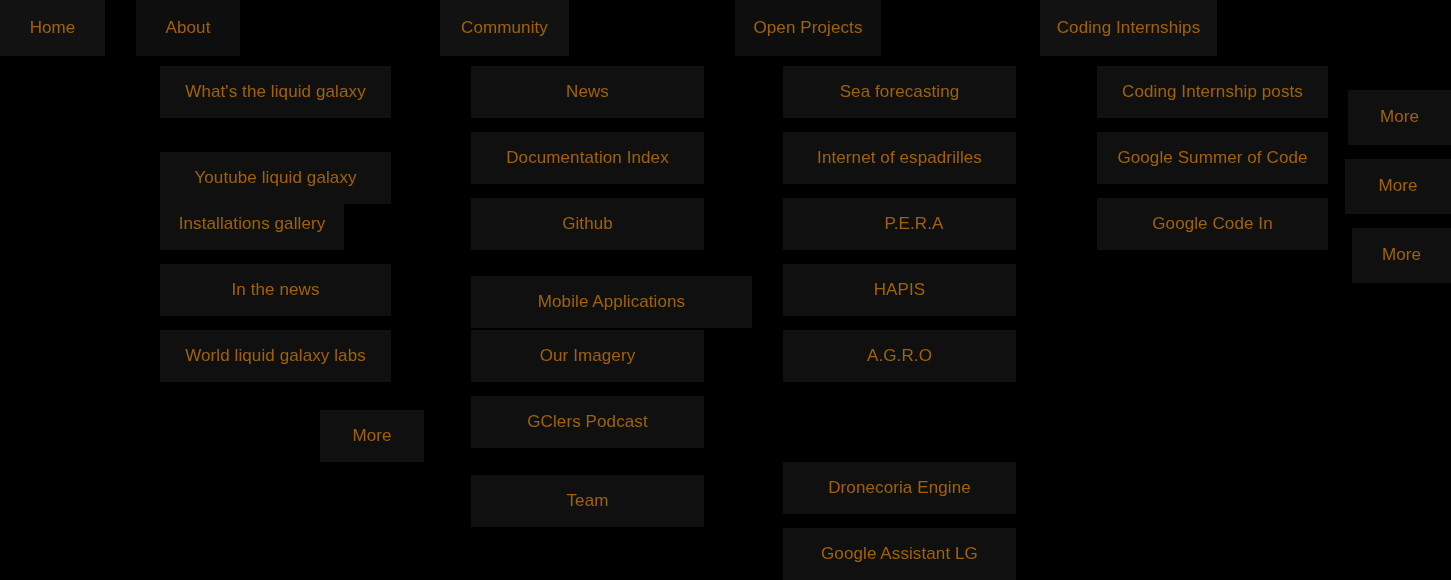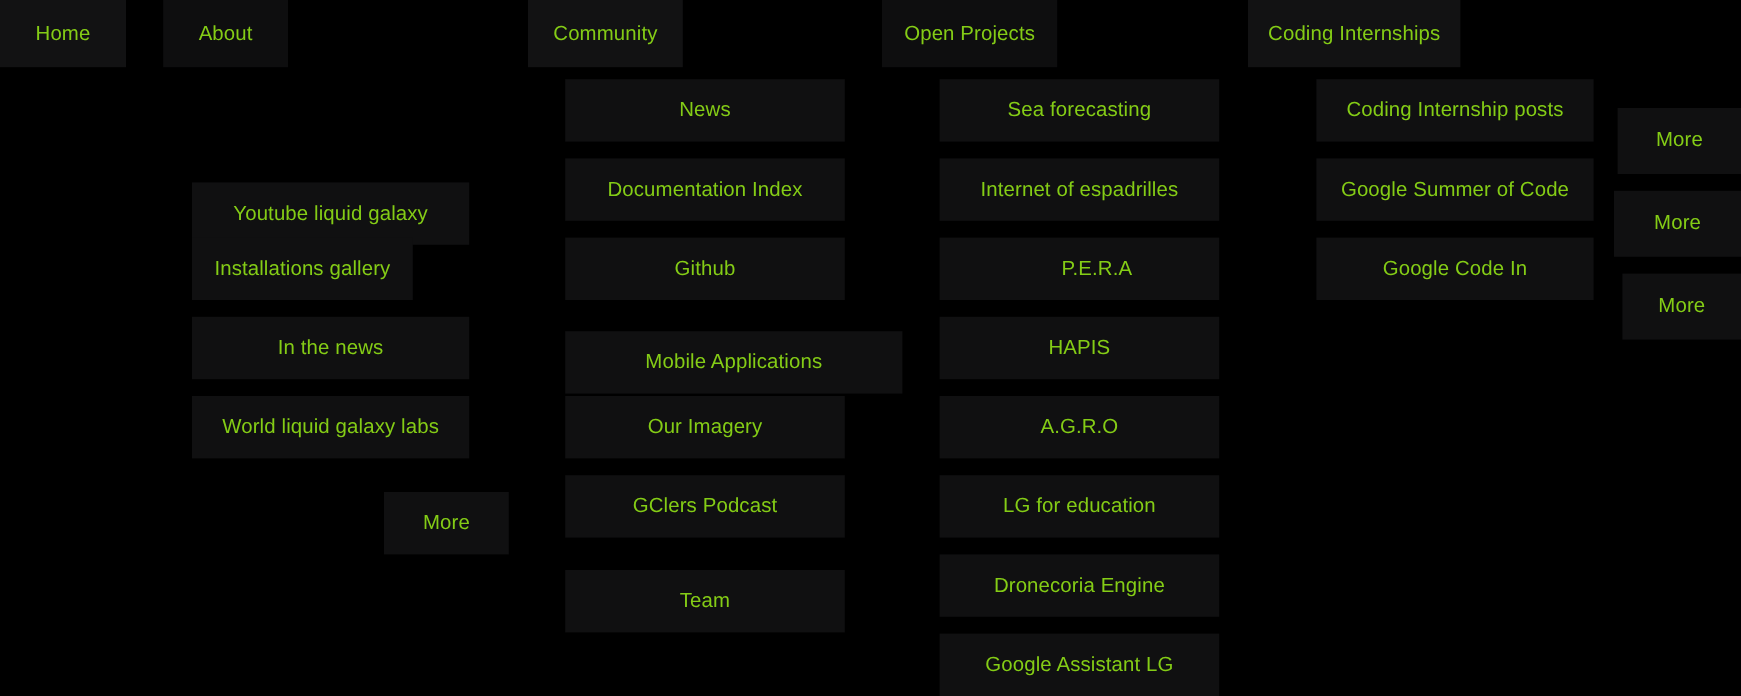--- a/index.html
+++ b/index.html
@@ -21,21 +21,21 @@
     left: 0; top: 0;
     width: 1451px;
     height: 580px;
     background: #000000;
   }
 
   
   .tile {
     position: absolute;
     background: #101011;
-    color: #84cc16;
+    color: #a16207;
     display: flex;
     align-items: center;
     justify-content: center;
     text-align: center;
     font-size: 17px;
     line-height: 1.2;
     letter-spacing: 0.1px;
     box-sizing: border-box;
     padding: 0 8px;
     white-space: nowrap;
@@ -86,38 +86,38 @@
 </style>
 </head>
 <body>
 
 <div id="root">
     <div class="tile navtab dropitem-none " style="left: 0px; top: 0px; width: 105px; height: 56px;">Home</div>
     <div class="tile navtab dropitem-none shade" style="left: 136px; top: 0px; width: 104px; height: 56px;">About</div>
     <div class="tile navtab dropitem-none " style="left: 440px; top: 0px; width: 129px; height: 56px;">Community</div>
     <div class="tile navtab dropitem-none shade" style="left: 735px; top: 0px; width: 146px; height: 56px;">Open Projects</div>
     <div class="tile navtab dropitem-none " style="left: 1040px; top: 0px; width: 177px; height: 56px;">Coding Internships</div>
+    <div class="tile dropitem" style="left: 160px; top: 66px; width: 231px; height: 52px;">What's the liquid galaxy</div>
     <div class="tile dropitem ghost-right" style="left: 160px; top: 132px; width: 231px; height: 52px; margin-top: 20px;">Youtube liquid galaxy</div>
     <div class="tile dropitem ghost-left" style="left: 160px; top: 198px; width: 184px; height: 52px;">Installations gallery</div>
     <div class="tile dropitem ghost-right" style="left: 160px; top: 264px; width: 231px; height: 52px;">In the news</div>
     <div class="tile dropitem" style="left: 160px; top: 330px; width: 231px; height: 52px;">World liquid galaxy labs</div>
     <div class="tile more" style="left: 320px; top: 410px; width: 104px; height: 52px;">More</div>
     <div class="tile dropitem" style="left: 471px; top: 66px; width: 233px; height: 52px;">News</div>
     <div class="tile dropitem ghost-right" style="left: 471px; top: 132px; width: 233px; height: 52px;">Documentation Index</div>
     <div class="tile dropitem ghost-left" style="left: 471px; top: 198px; width: 233px; height: 52px;">Github</div>
     <div class="tile dropitem ghost-right" style="left: 471px; top: 276px; width: 281px; height: 52px;">Mobile Applications</div>
     <div class="tile dropitem" style="left: 471px; top: 330px; width: 233px; height: 52px;">Our Imagery</div>
     <div class="tile dropitem ghost-right" style="left: 471px; top: 396px; width: 233px; height: 52px;">GClers Podcast</div>
     <div class="tile dropitem" style="left: 471px; top: 462px; width: 233px; height: 52px; margin-top: 13px;">Team</div>
     <div class="tile dropitem" style="left: 783px; top: 66px; width: 233px; height: 52px;">Sea forecasting</div>
     <div class="tile dropitem ghost-right" style="left: 783px; top: 132px; width: 233px; height: 52px;">Internet of espadrilles</div>
     <div class="tile dropitem ghost-left" style="left: 783px; top: 198px; width: 233px; height: 52px; padding-left: 37px;">P.E.R.A</div>
     <div class="tile dropitem ghost-right" style="left: 783px; top: 264px; width: 233px; height: 52px;">HAPIS</div>
     <div class="tile dropitem" style="left: 783px; top: 330px; width: 233px; height: 52px;">A.G.R.O</div>
-    <div class="tile dropitem ghost-right" style="left: 783px; top: 396px; width: 233px; height: 52px;">LG for education</div>
     <div class="tile dropitem" style="left: 783px; top: 462px; width: 233px; height: 52px;">Dronecoria Engine</div>
     <div class="tile dropitem ghost-right" style="left: 783px; top: 528px; width: 233px; height: 52px;">Google Assistant LG</div>
     <div class="tile dropitem" style="left: 1097px; top: 66px; width: 231px; height: 52px;">Coding Internship posts</div>
     <div class="tile dropitem ghost-right" style="left: 1097px; top: 132px; width: 231px; height: 52px;">Google Summer of Code</div>
     <div class="tile dropitem ghost-left" style="left: 1097px; top: 198px; width: 231px; height: 52px;">Google Code In</div>
     <div class="tile more ghost-left" style="left: 1348px; top: 90px; width: 103px; height: 55px;">More</div>
     <div class="tile more ghost-left" style="left: 1345px; top: 159px; width: 106px; height: 55px;">More</div>
     <div class="tile more ghost-left" style="left: 1352px; top: 228px; width: 99px; height: 55px;">More</div>
   </div>
 

